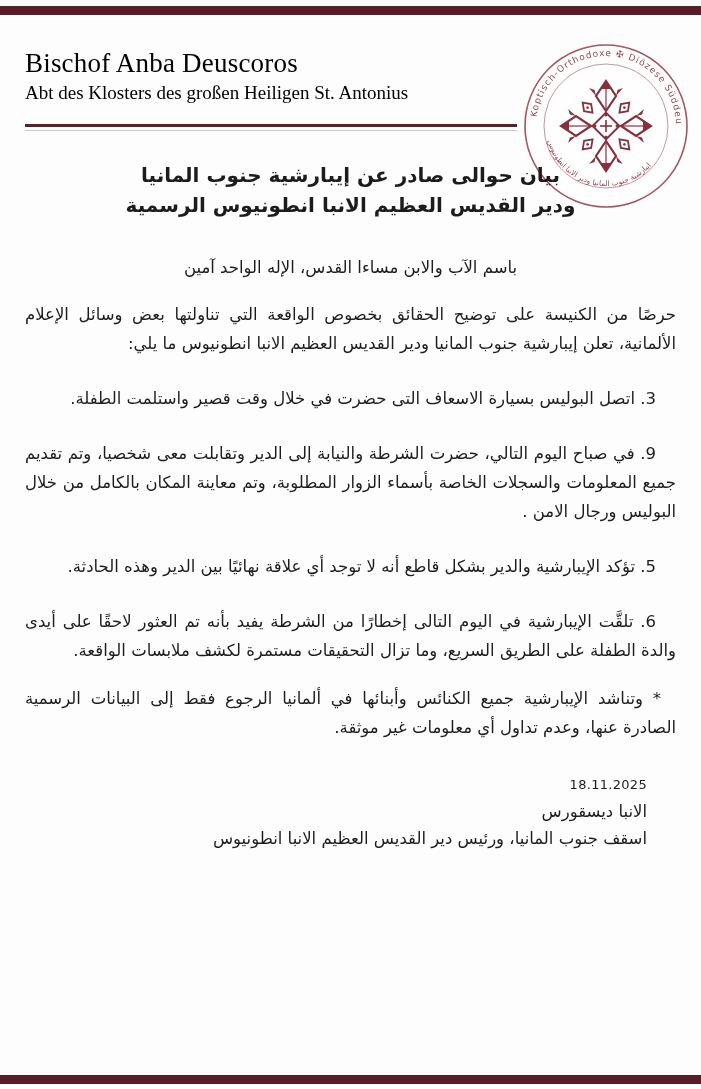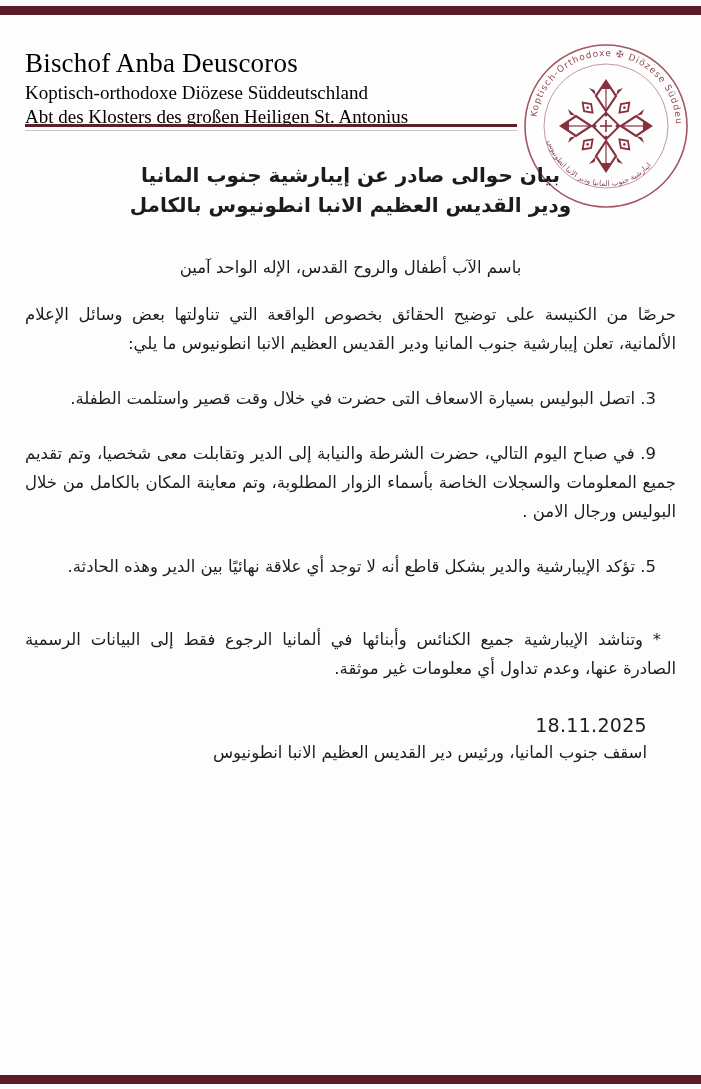--- a/index.html
+++ b/index.html
@@ -32,36 +32,35 @@
   
   .content{
     position:absolute;left:25px;top:160px;width:651px;
     direction:rtl;color:#1c1c1c;
     font-size:16.5px;line-height:29px;
   }
   .doc-title{text-align:center;font-weight:bold;font-size:20px;line-height:30px;}
   .invocation{text-align:center;margin-top:33px;}
   .para{text-align:justify;margin-top:18px;}
   .item{text-align:justify;margin-top:26px;text-indent:20px;}
-  .note{text-align:justify;margin-top:44px;text-indent:15px;}
+  .note{text-align:justify;margin-top:19px;text-indent:15px;}
   .closing{margin-top:29px;margin-left:0;margin-right:0;padding-left:0;
     text-align:right;padding-right:0;margin-right:29px;line-height:27px;}
-  .closing .date{font-size:19px;letter-spacing:.3px;direction:ltr;unicode-bidi:embed;}
+  .closing .date{font-size:13px;letter-spacing:.3px;direction:ltr;unicode-bidi:embed;}
 </style>
 </head>
 <body>
 
 <div class="page">
 
   <div class="bar top"></div>
   <div class="bar bottom"></div>
 
   <div class="letterhead">
     <div class="lh-name">Bischof Anba Deuscoros</div>
-    <div class="lh-sub">Koptisch-orthodoxe Diözese Süddeutschland</div>
     <div class="lh-sub">Abt des Klosters des großen Heiligen St. Antonius</div>
   </div>
 
   <div class="rule-dark"></div>
   <div class="rule-light"></div>
 
   <svg class="seal" viewBox="0 0 168 168">
     <defs>
       <path id="arcTop" d="M 14 84 A 70 70 0 1 1 154 84" fill="none"></path>
       <path id="arcBottom" d="M 24 84 A 60 60 0 0 0 144 84" fill="none"></path>
@@ -99,31 +98,33 @@
       <line x1="0" y1="-6" x2="0" y2="6" stroke="#7e2230" stroke-width="1.6"></line>
       <circle cx="0" cy="-11" r="1.5" fill="#7e2230"></circle>
       <circle cx="0" cy="11" r="1.5" fill="#7e2230"></circle>
       <circle cx="-11" cy="0" r="1.5" fill="#7e2230"></circle>
       <circle cx="11" cy="0" r="1.5" fill="#7e2230"></circle>
     </g>
   </svg>
 
   <div class="content">
     <div class="doc-title">بيان حوالى صادر عن إيبارشية جنوب المانيا</div>
-    <div class="doc-title">ودير القديس العظيم الانبا انطونيوس بالكامل</div>
+    <div class="doc-title">ودير القديس العظيم الانبا انطونيوس الرسمية</div>
 
-    <div class="invocation">باسم الآب أطفال والروح القدس، الإله الواحد آمين</div>
+    <div class="invocation">باسم الآب والابن مساءا القدس، الإله الواحد آمين</div>
 
     <div class="para">حرصًا من الكنيسة على توضيح الحقائق بخصوص الواقعة التي تناولتها بعض وسائل الإعلام الألمانية، تعلن إيبارشية جنوب المانيا ودير القديس العظيم الانبا انطونيوس ما يلي:</div>
 
     <div class="item">3. اتصل البوليس بسيارة الاسعاف التى حضرت في خلال وقت قصير واستلمت الطفلة.</div>
     <div class="item">9. في صباح اليوم التالي، حضرت الشرطة والنيابة إلى الدير وتقابلت معى شخصيا، وتم تقديم جميع المعلومات والسجلات الخاصة بأسماء الزوار المطلوبة، وتم معاينة المكان بالكامل من خلال البوليس ورجال الامن .</div>
     <div class="item">5. تؤكد الإيبارشية والدير بشكل قاطع أنه لا توجد أي علاقة نهائيًا بين الدير وهذه الحادثة.</div>
+    <div class="item">6. تلقَّت الإيبارشية في اليوم التالى إخطارًا من الشرطة يفيد بأنه تم العثور لاحقًا على أيدى والدة الطفلة على الطريق السريع، وما تزال التحقيقات مستمرة لكشف ملابسات الواقعة.</div>
 
     <div class="note">* وتناشد الإيبارشية جميع الكنائس وأبنائها في ألمانيا الرجوع فقط إلى البيانات الرسمية الصادرة عنها، وعدم تداول أي معلومات غير موثقة.</div>
 
     <div class="closing">
       <div class="date">18.11.2025</div>
+      <div>الانبا ديسقورس</div>
       <div>اسقف جنوب المانيا، ورئيس دير القديس العظيم الانبا انطونيوس</div>
     </div>
   </div>
 
 </div>
 
 </body></html>

